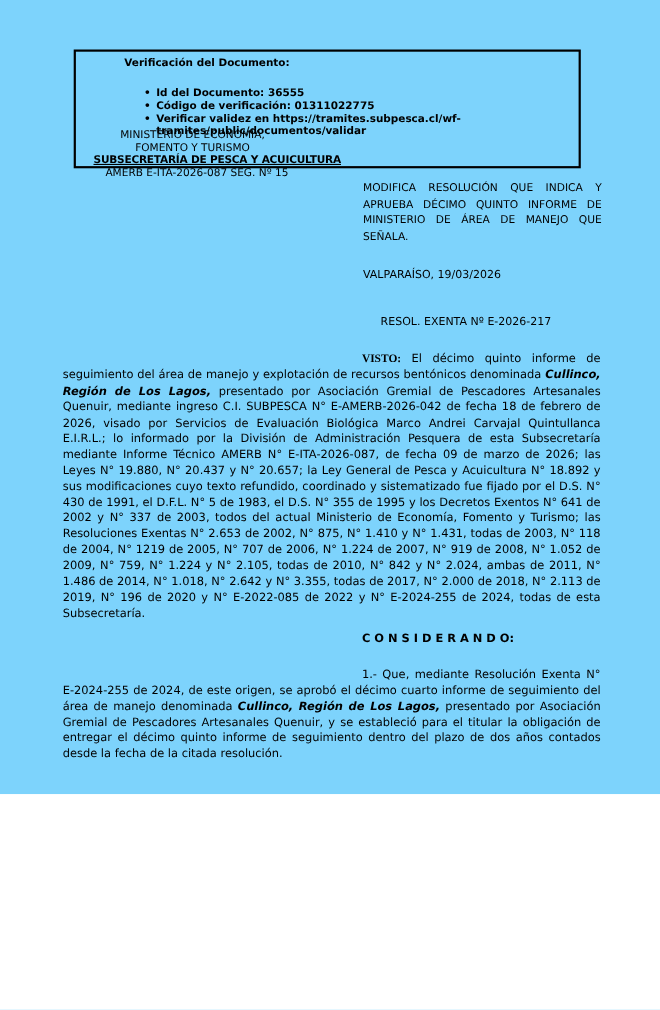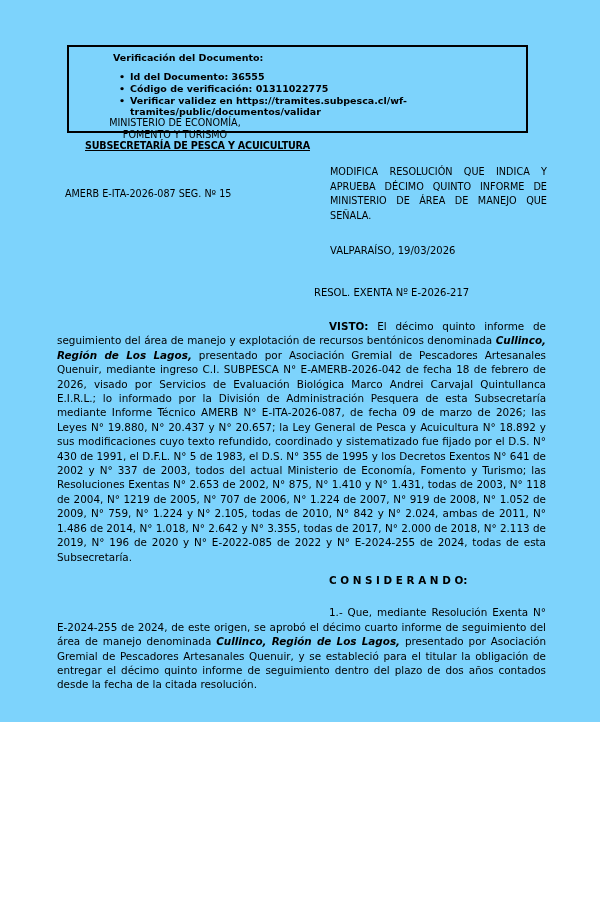--- a/index.html
+++ b/index.html
@@ -21,71 +21,71 @@
     top: 45px;
     width: 461px;
     box-sizing: border-box;
     border: 2px solid #000;
     padding: 5px 6px 10px 44px;
     font-size: 9.5px;
     font-weight: bold;
     line-height: 11px;
   }
   .vbox-title { margin: 0 0 8px 0; }
-  .vbox ul { margin: 4px; padding: 0; list-style: none; }
+  .vbox ul { margin: 16px; padding: 0; list-style: none; }
   .vbox li { position: relative; padding-left: 13px; margin: 0 0 1px 0; }
   .vbox li::before { content: "•"; position: absolute; left: 2px; top: 0; }
 
   
   .header-block {
     position: absolute;
     left: 57px;
     top: 117px;
     width: 236px;
     font-size: 9.6px;
     line-height: 11.6px;
     text-align: center;
   }
   .header-sub {
     font-weight: bold;
     text-decoration: underline;
     white-space: nowrap;
     letter-spacing: -0.2px;
     margin-left: 28px;
   }
-  .header-ref { text-align: left; padding-left: 8px; white-space: nowrap; margin-top: 36px; }
+  .header-ref { text-align: center; padding-left: 8px; white-space: nowrap; }
 
   
   .title-block {
     position: absolute;
     left: 330px;
     top: 165px;
     width: 217px;
     font-size: 9.7px;
     line-height: 14.6px;
     text-align: justify;
   }
   .place-date { position: absolute; left: 330px; top: 245px; font-size: 10px; }
-  .resol      { position: absolute; left: 314px; top: 287px; font-size: 10px; }
+  .resol      { position: absolute; left: 346px; top: 287px; font-size: 10px; }
 
   
   .body-text {
     position: absolute;
     left: 57px;
     top: 319px;
     width: 489px;
     font-size: 10.4px;
     line-height: 14.4px;
   }
   .para {
     margin: 0 0 8px 0;
     text-align: justify;
     text-indent: 272px;
   }
-  .b  { font-weight: bold; }
+  .b  { font-weight: bold; font-family: Liberation Serif, serif; }
   .bi { font-weight: bold; font-style: italic; }
   .cons-heading {
     margin: 9px 0 18px 0;
     padding-left: 272px;
     font-weight: bold;
   }
 
   
   .footer {
     position: absolute;

